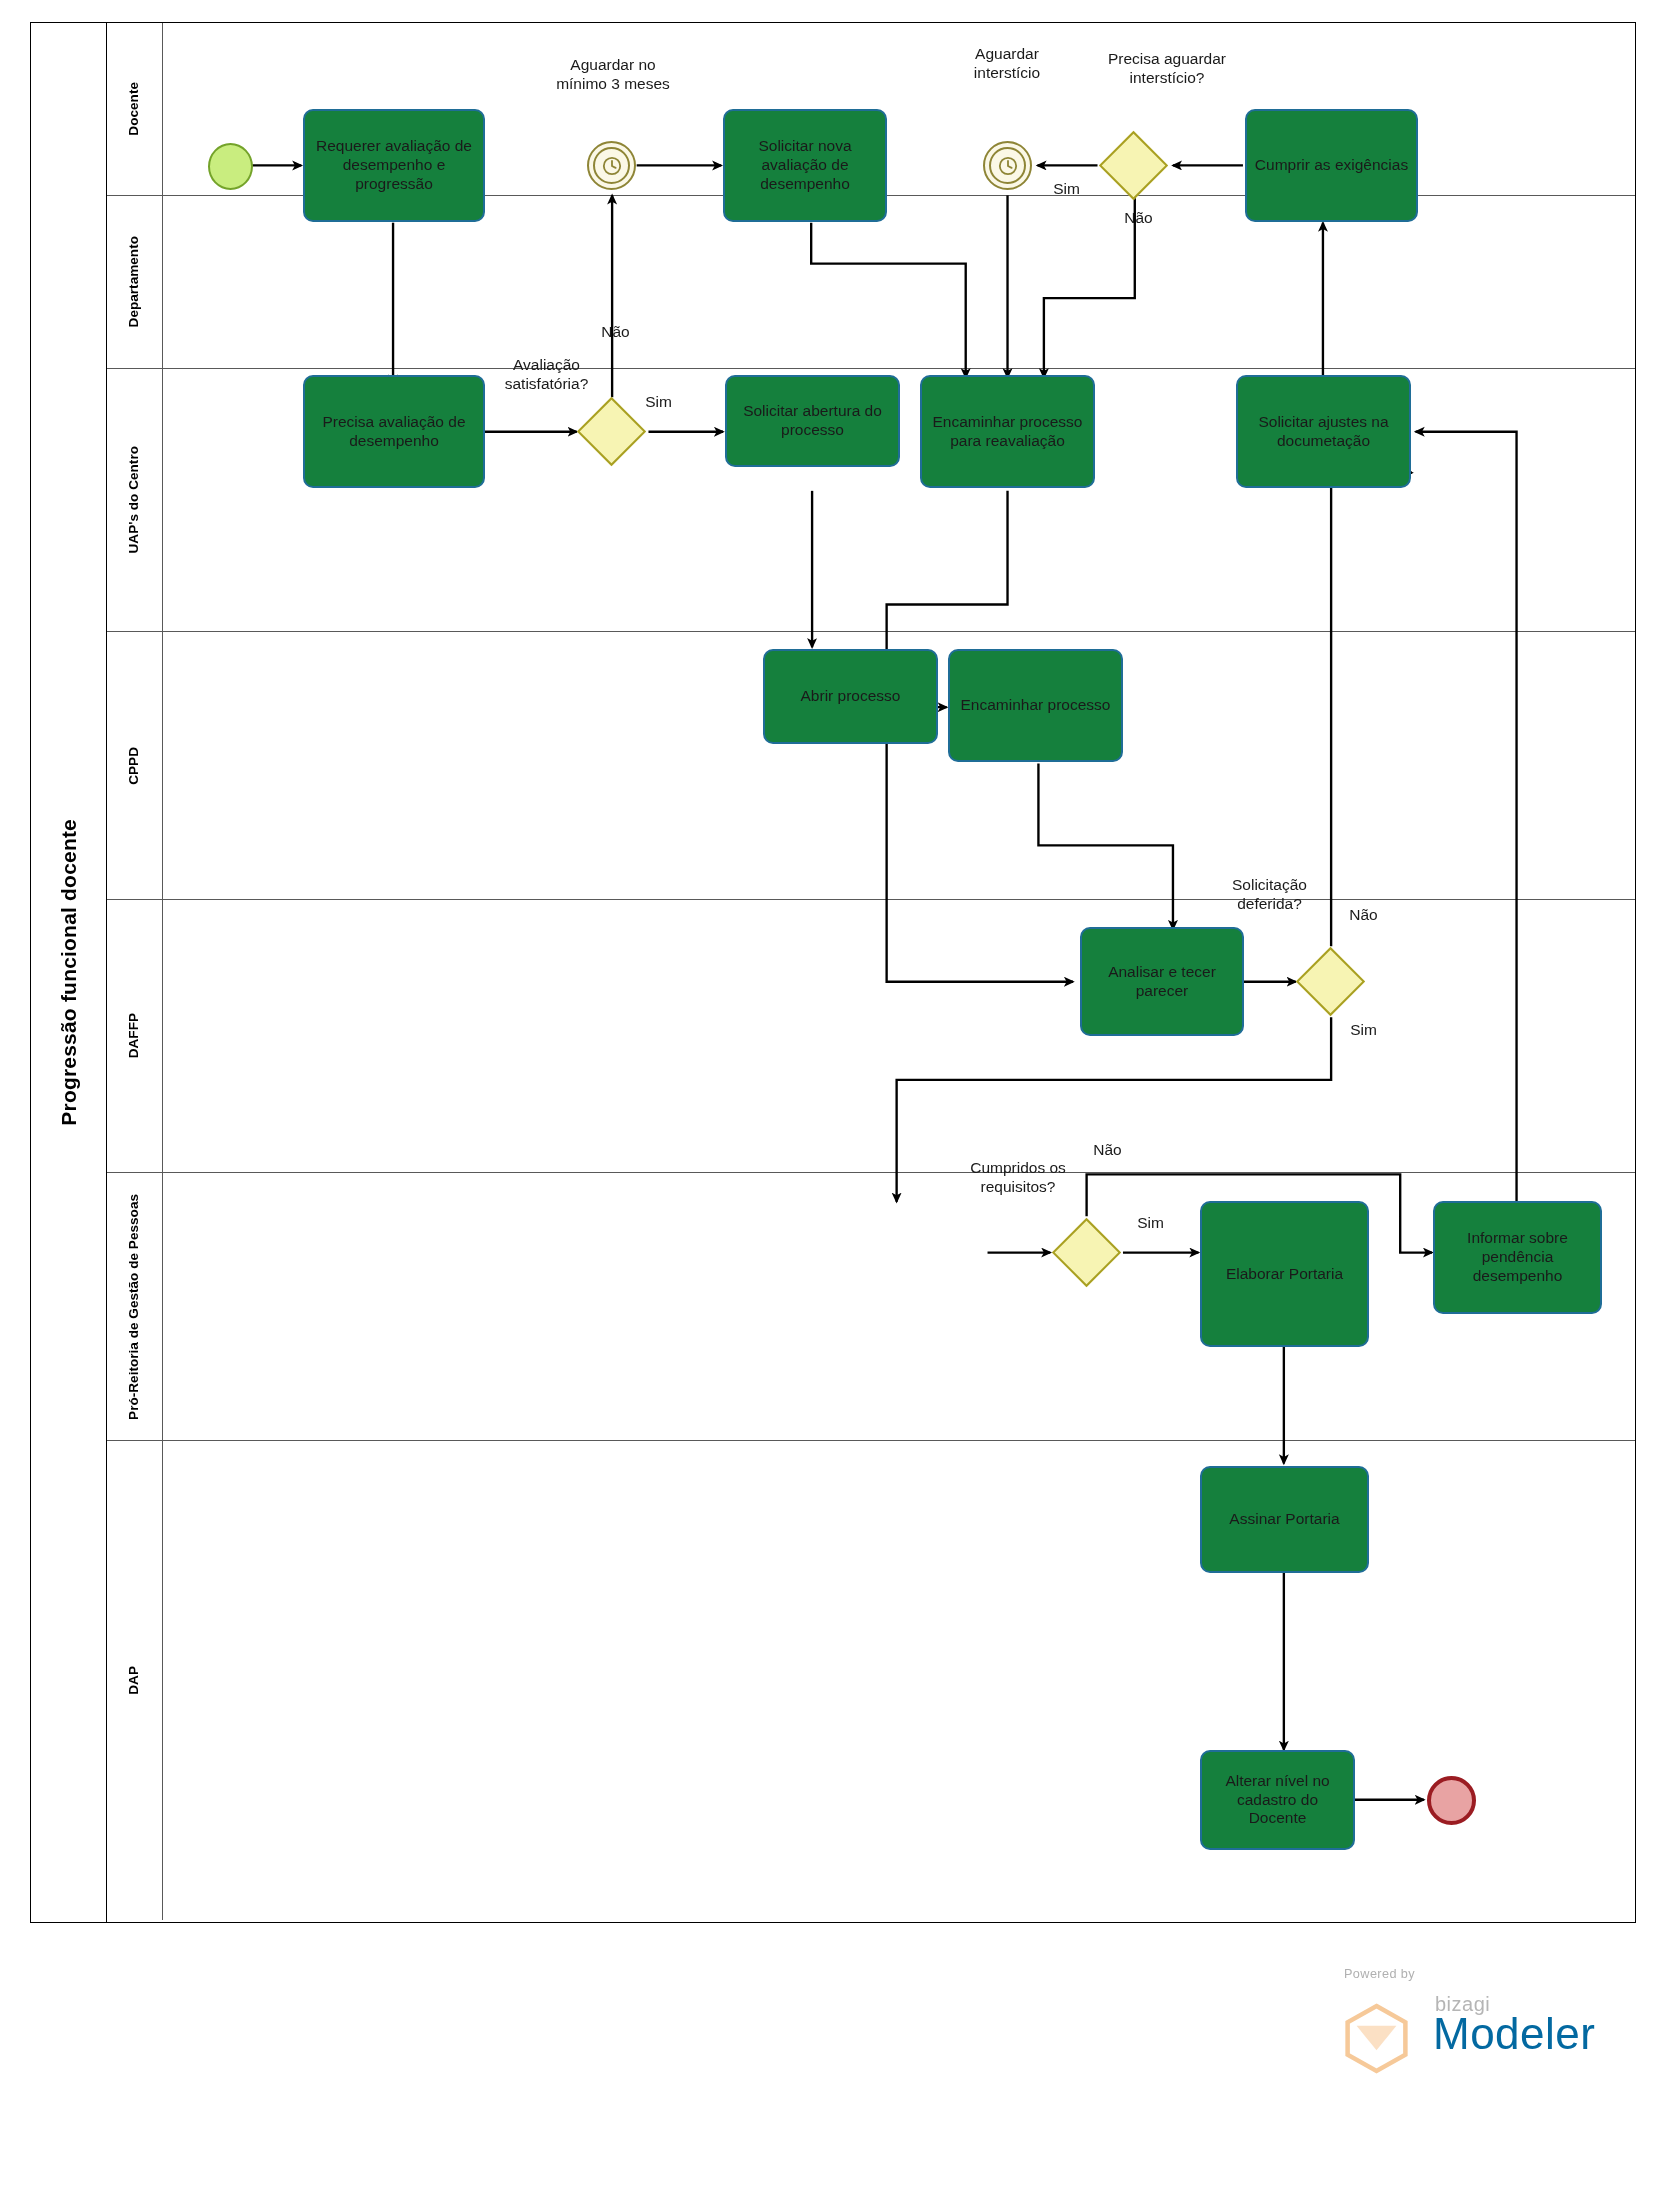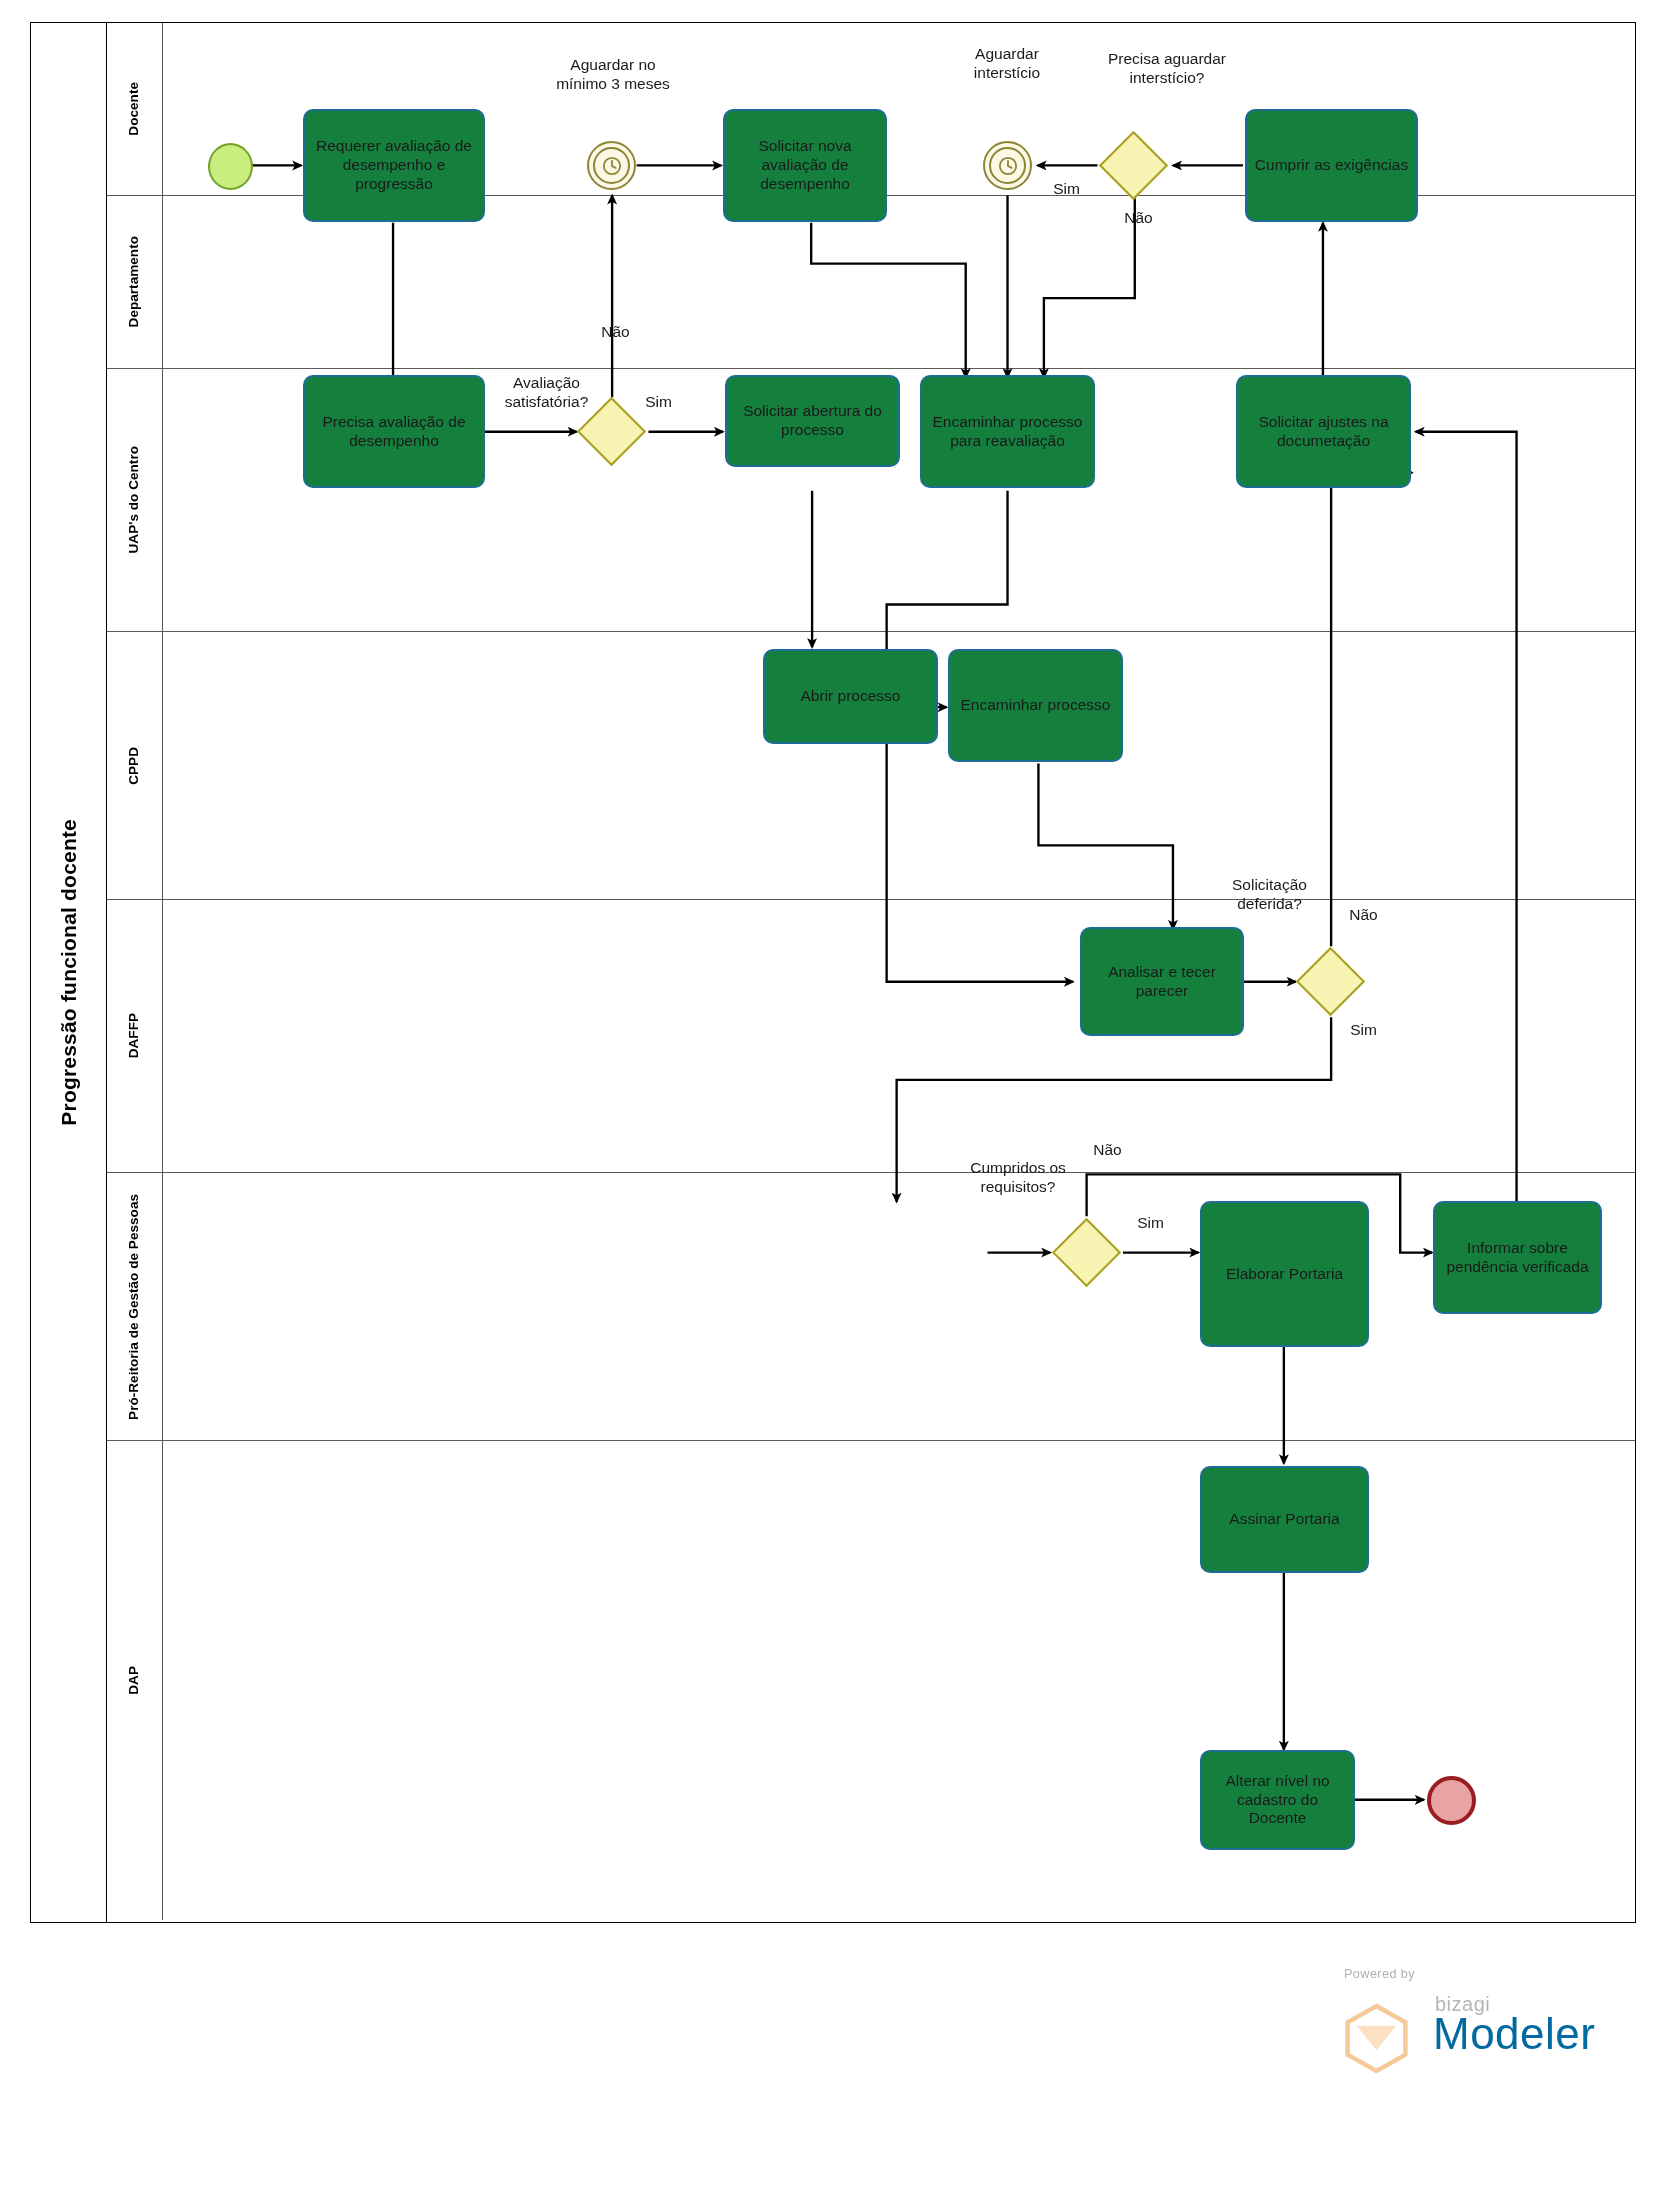--- a/index.html
+++ b/index.html
@@ -295,21 +295,21 @@
   <div class="lbl" style="left:1111px;top:209px;width:55px">Não</div>
 
   <div class="task" style="left:1245px;top:109px;width:173px;height:113px">
     <span>Cumprir as exigências</span>
   </div>
 
   <div class="task" style="left:303px;top:375px;width:182px;height:113px">
     <span>Precisa avaliação de desempenho</span>
   </div>
 
-  <div class="lbl" style="left:480px;top:374px;width:133px">Avaliação satisfatória?</div>
+  <div class="lbl" style="left:480px;top:356px;width:133px">Avaliação satisfatória?</div>
   <div class="gateway" style="left:587px;top:407px;width:49px;height:49px"></div>
   <div class="lbl" style="left:634px;top:393px;width:49px">Sim</div>
   <div class="lbl" style="left:591px;top:323px;width:49px">Não</div>
 
   <div class="task" style="left:725px;top:375px;width:175px;height:92px">
     <span>Solicitar abertura do processo</span>
   </div>
 
   <div class="task" style="left:1236px;top:375px;width:175px;height:113px">
     <span>Solicitar ajustes na documetação</span>
@@ -340,21 +340,21 @@
   <div class="lbl" style="left:956px;top:1159px;width:124px">Cumpridos os requisitos?</div>
   <div class="gateway" style="left:1062px;top:1228px;width:49px;height:49px"></div>
   <div class="lbl" style="left:1080px;top:1141px;width:55px">Não</div>
   <div class="lbl" style="left:1126px;top:1214px;width:49px">Sim</div>
 
   <div class="task" style="left:1200px;top:1201px;width:169px;height:146px">
     <span>Elaborar Portaria</span>
   </div>
 
   <div class="task" style="left:1433px;top:1201px;width:169px;height:113px">
-    <span>Informar sobre pendência verificada</span>
+    <span>Informar sobre pendência desempenho</span>
   </div>
 
   <div class="task" style="left:1200px;top:1466px;width:169px;height:107px">
     <span>Assinar Portaria</span>
   </div>
 
   <div class="task" style="left:1200px;top:1750px;width:155px;height:100px">
     <span>Alterar nível no cadastro do Docente</span>
   </div>
 

